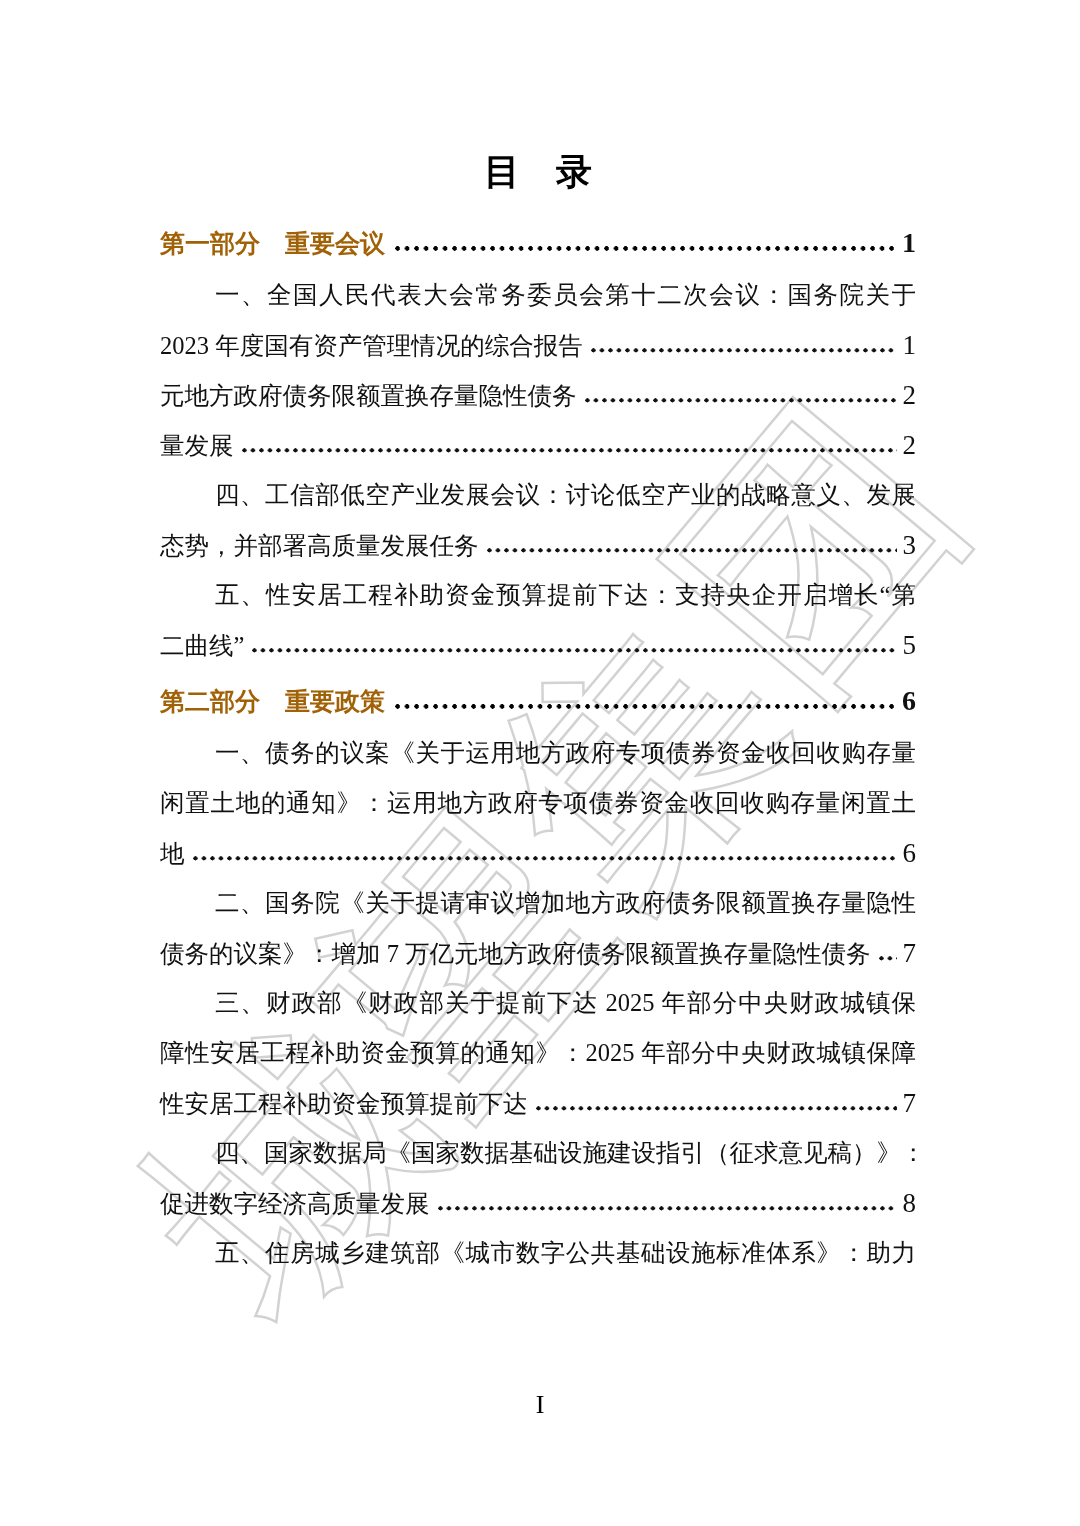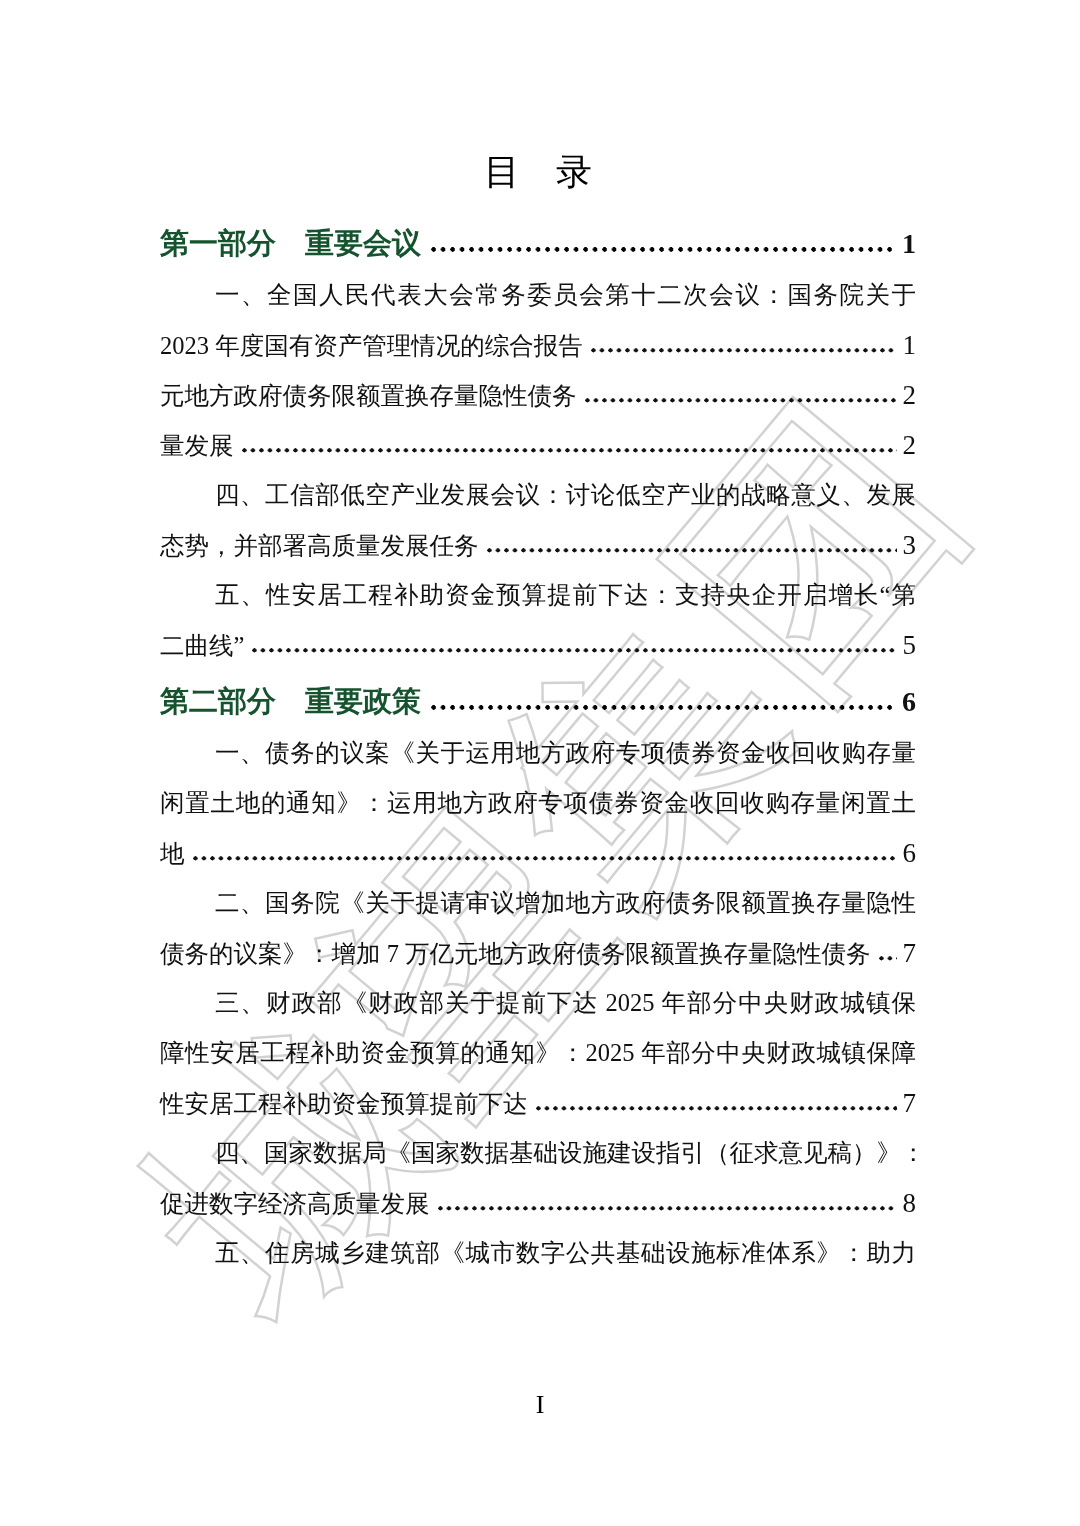--- a/index.html
+++ b/index.html
@@ -21,21 +21,21 @@
     font-size: 265px; font-weight: 400;
     letter-spacing: 6px; white-space: nowrap;
     color: #dcdcdc;
     -webkit-text-fill-color: transparent;
     -webkit-text-stroke: 2.5px #d2d2d2;
     z-index: 0; pointer-events: none;
     font-family: "Liberation Serif", "DejaVu Serif", serif;
   }
   .doc-title {
     text-align: center;
-    font-size: 36px; font-weight: 400;
+    font-size: 36px; font-weight: 700;
     line-height: 52px; height: 52px;
     margin-bottom: 20px;
     color: #000;
   }
   .row {
     display: flex; align-items: baseline;
     height: 50px; line-height: 50px;
     font-size: 24.5px;
   }
   .row .txt { white-space: pre; }
@@ -50,21 +50,21 @@
     height: 7px; margin: 0 6px 0 8px;
     background-image: radial-gradient(circle at 2.4px 3.4px, #111 1.9px, transparent 2.3px);
     background-size: 8.5px 7px;
     background-repeat: repeat-x;
     background-position: left bottom;
   }
   .pagenum { font-size: 27px; }
   .part-row { margin-top: 6px; margin-bottom: 2px; }
   .part-row .txt {
     font-family: "Liberation Sans", "DejaVu Sans", sans-serif;
-    font-weight: 700; font-size: 29px; color: #14532d;
+    font-weight: 700; font-size: 25px; color: #a16207;
   }
   .part-row .leader {
     height: 7px; margin-left: 10px;
     background-image: radial-gradient(circle at 2.6px 3.4px, #000 2.1px, transparent 2.5px);
     background-size: 9.5px 7px;
   }
   .part-row .pagenum { font-weight: 700; font-size: 28px; }
   .footer {
     position: absolute; left: 0; right: 0; top: 1390px;
     text-align: center; font-size: 26px; color: #000;

